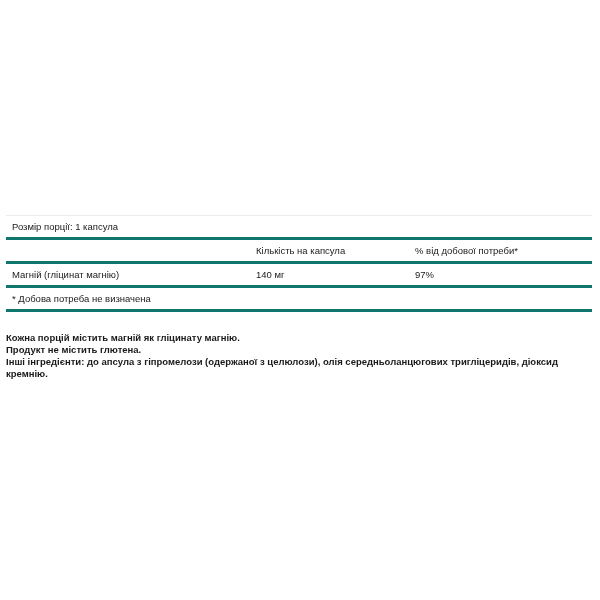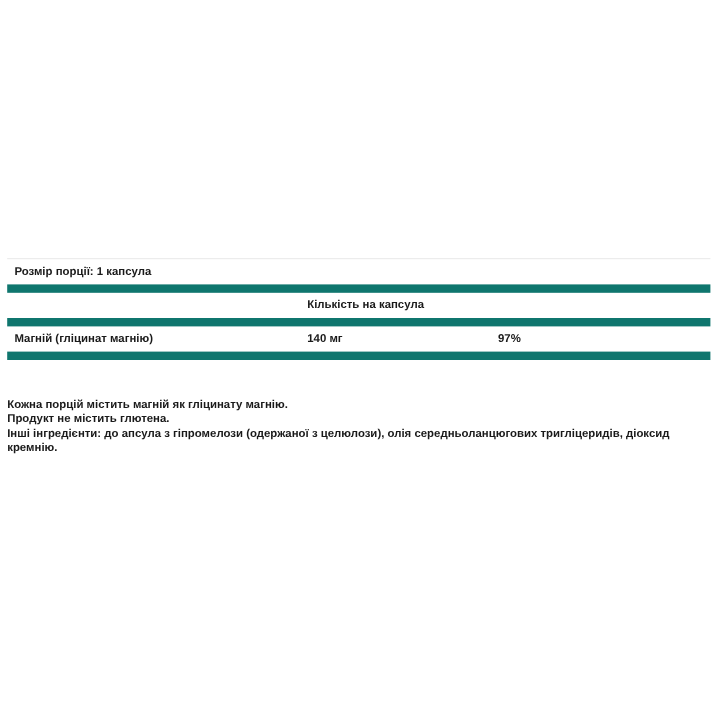--- a/index.html
+++ b/index.html
@@ -18,23 +18,23 @@
     .facts-table {
       position: absolute;
       left: 6px;
       top: 215px;
       width: 586px;
       border-top: 1px solid #ececec;
     }
     .row {
       position: relative;
       height: 21px;
-      border-bottom: 7px solid #0f766e;
+      border-bottom: 3px solid #0f766e;
       font-size: 9.5px;
-      font-weight: bold;
+      font-weight: normal;
       line-height: 21px;
     }
     .cell {
       position: absolute;
       top: 0;
       white-space: nowrap;
     }
     .c1 { left: 6px; }
     .c2 { left: 250px; }
     .c3 { left: 409px; }
@@ -51,25 +51,29 @@
   </style>
 </head>
 <body>
 
 <div class="facts-table">
   <div class="row">
     <span class="cell c1">Розмір порції: 1 капсула</span>
   </div>
   <div class="row">
     <span class="cell c2">Кількість на капсула</span>
+    <span class="cell c3">% від добової потреби*</span>
   </div>
   <div class="row">
     <span class="cell c1">Магній (гліцинат магнію)</span>
     <span class="cell c2">140 мг</span>
     <span class="cell c3">97%</span>
+  </div>
+  <div class="row">
+    <span class="cell c1">* Добова потреба не визначена</span>
   </div>
 </div>
 
 <div class="notes">
   <p>Кожна порцій містить магній як гліцинату магнію.</p>
   <p>Продукт не містить глютена.</p>
   <p>Інші інгредієнти: до апсула з гіпромелози (одержаної з целюлози), олія середньоланцюгових тригліцеридів, діоксид кремнію.</p>
 </div>
 
 </body></html>

